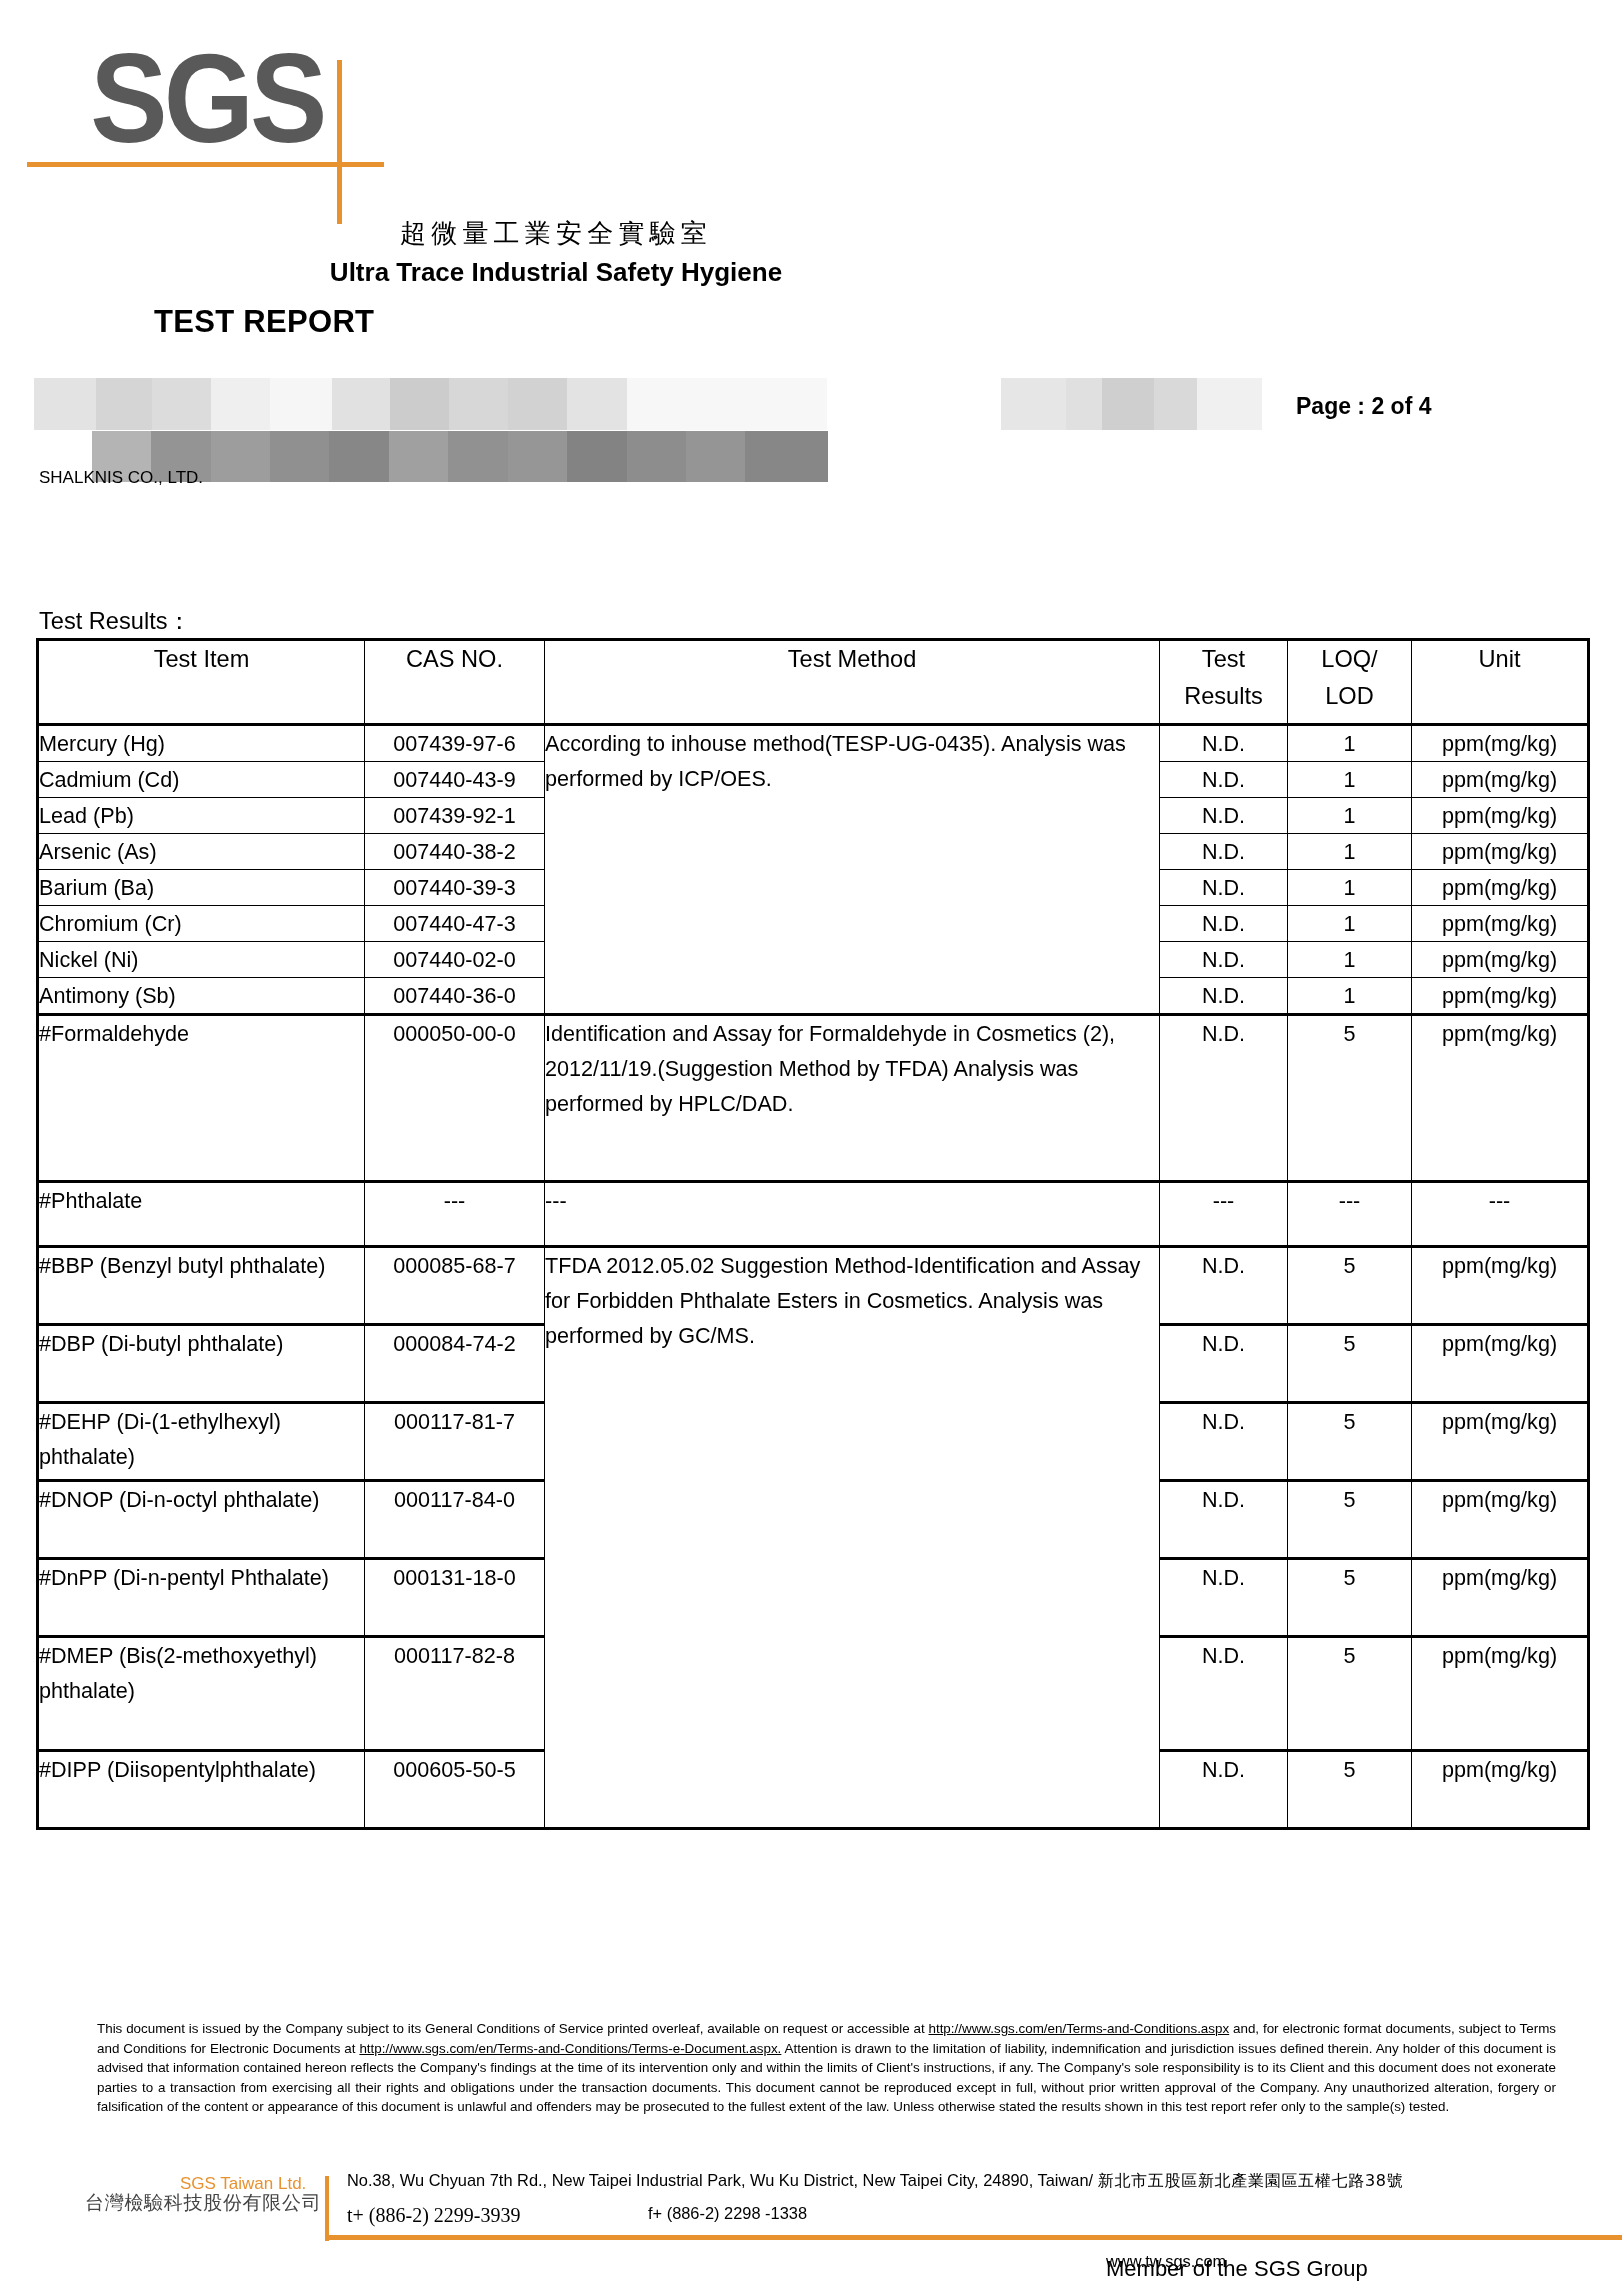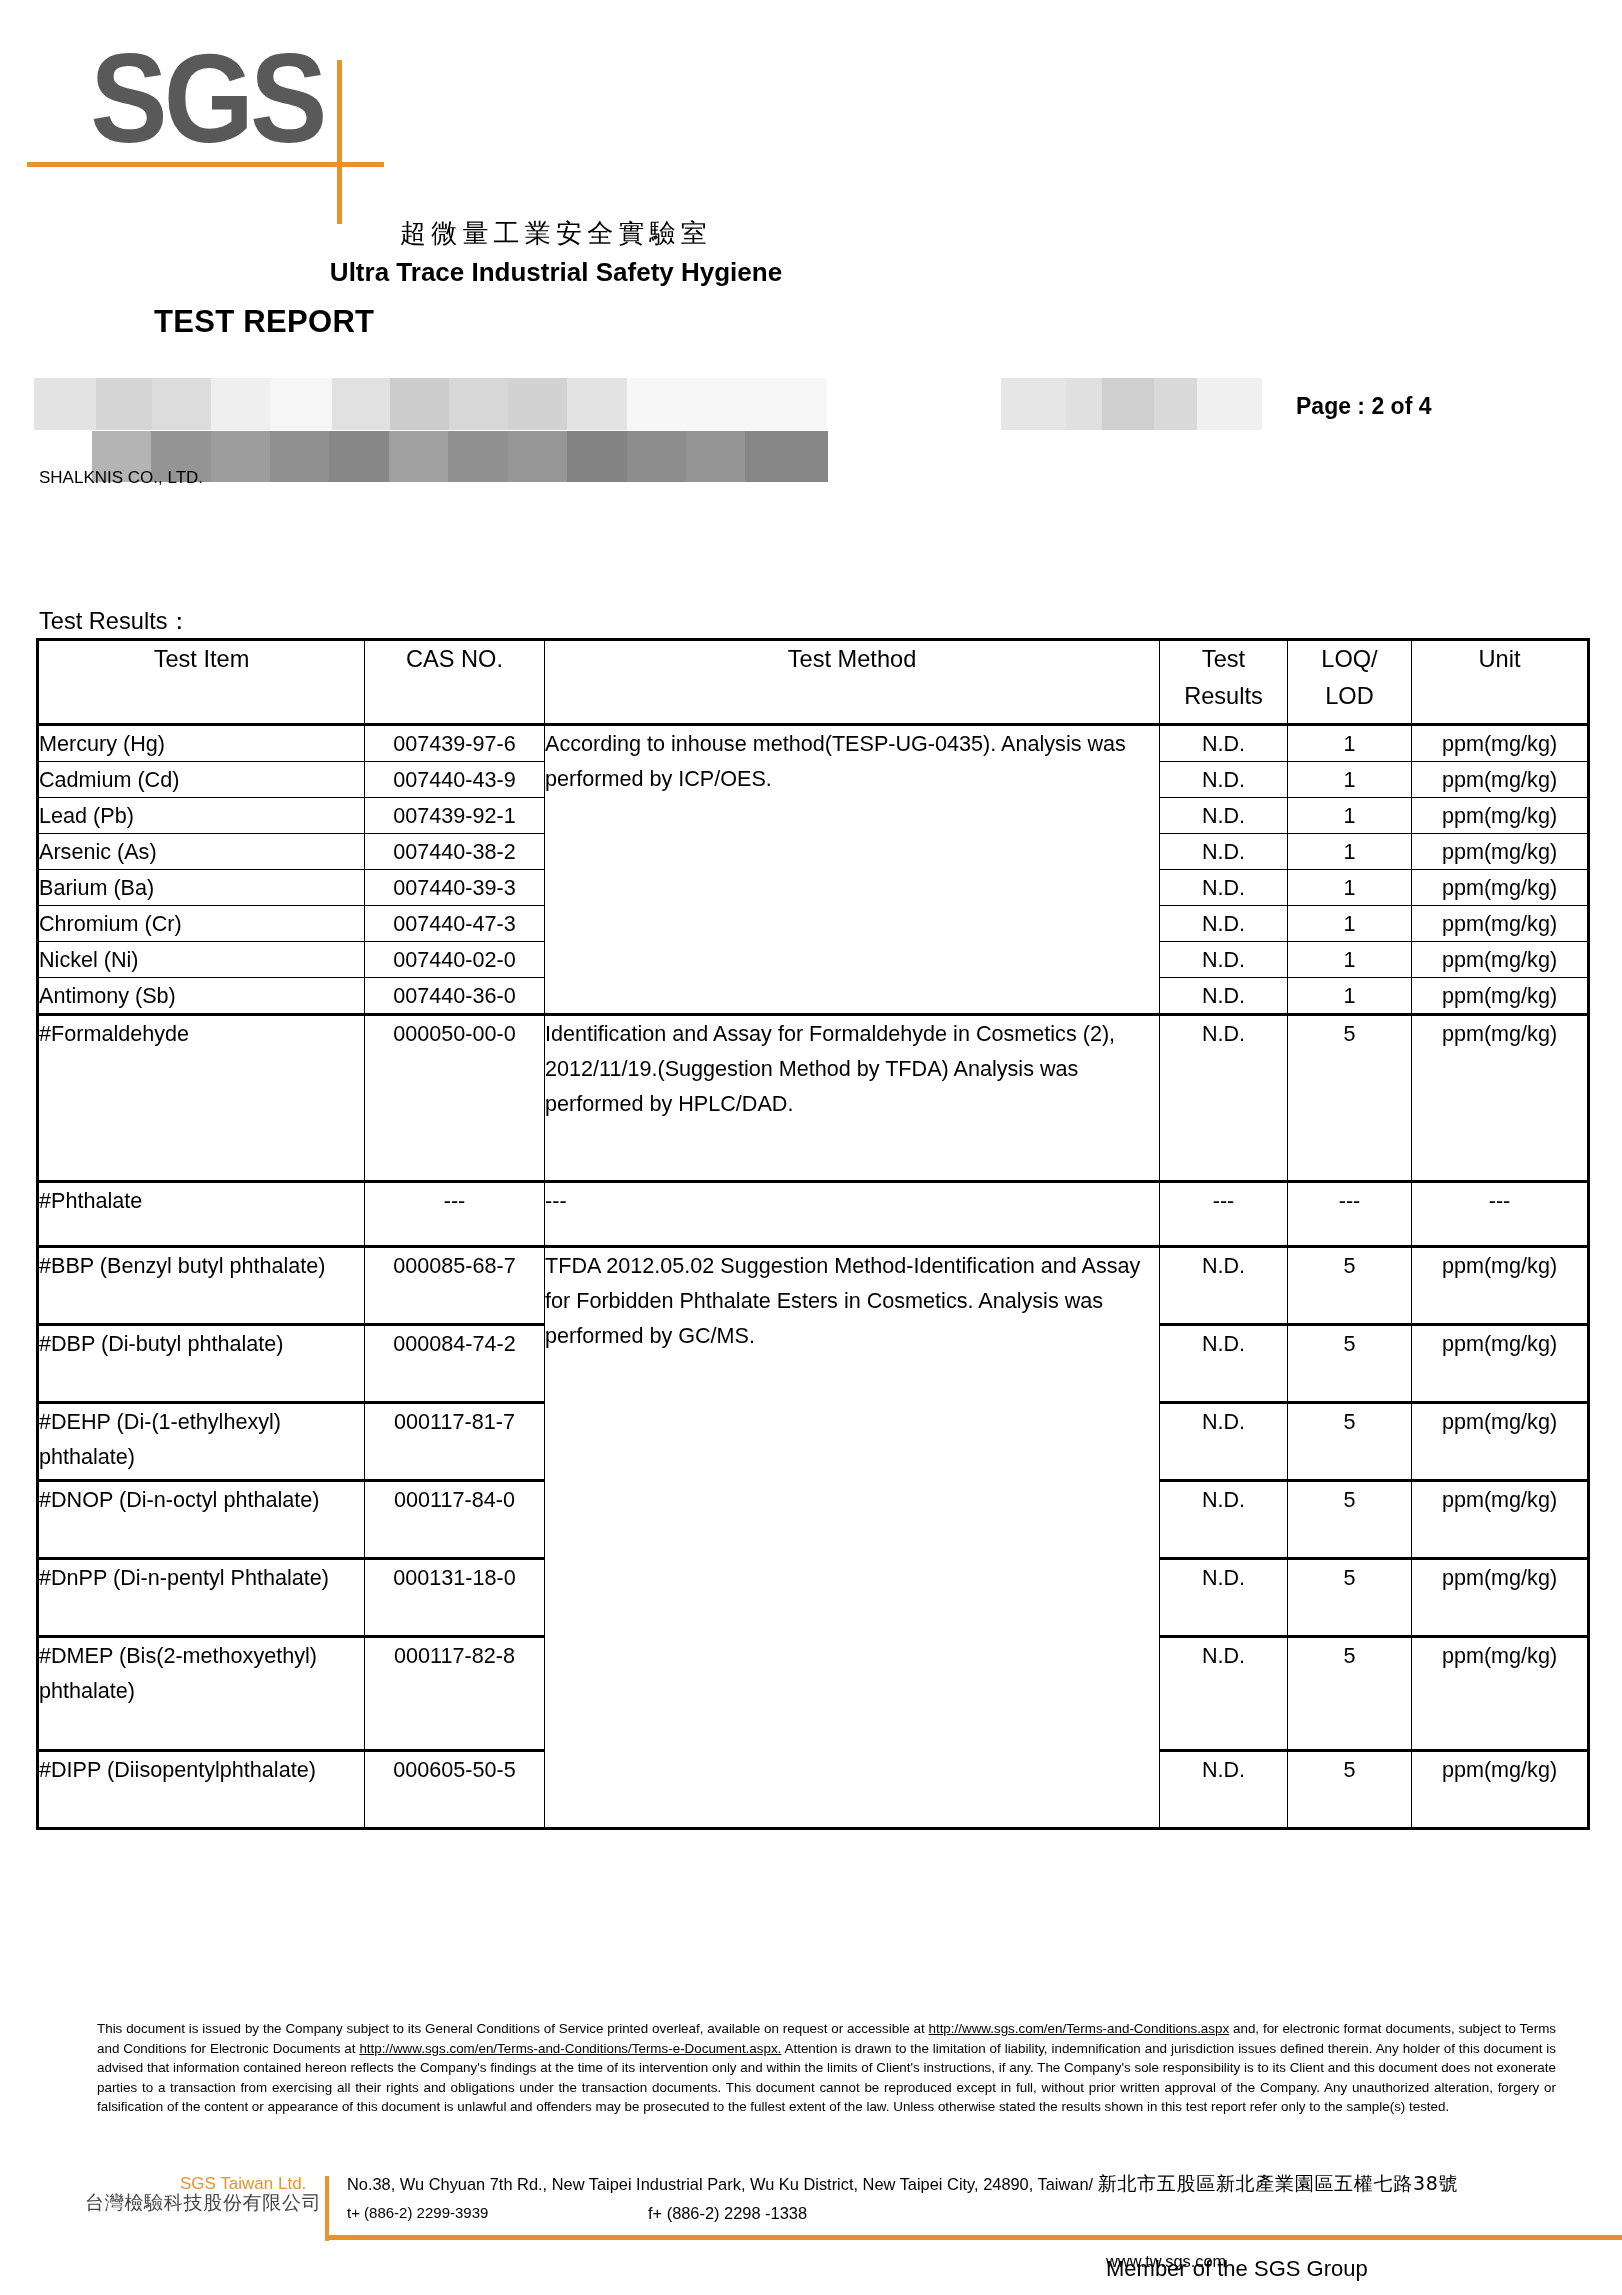--- a/index.html
+++ b/index.html
@@ -59,22 +59,22 @@
   .ul{text-decoration:underline;}
 
   .foot-logo{position:absolute;left:85px;top:2174px;width:249px;height:52px;}
   .foot-sgs{position:absolute;left:95px;top:0px;font-size:17px;color:#E8922F;font-weight:normal;}
   .foot-cn{position:absolute;left:0px;top:15.7px;font-size:19px;font-family:"DejaVu Sans",sans-serif;color:#444;letter-spacing:0.7px;}
 
   .foot-vline{position:absolute;left:325px;top:2176px;width:3.9px;height:65px;background:#E8922F;}
   .foot-hline{position:absolute;left:325px;top:2235px;width:1297px;height:4.6px;background:#E8922F;}
 
   .foot-addr{position:absolute;left:347px;top:2171px;font-size:16.4px;}
-  .foot-addr .cn{font-family:"DejaVu Sans",sans-serif;font-size:19px;letter-spacing:0.7px;text-align:right;}
-  .foot-tel{position:absolute;left:347px;top:2204px;font-size:15px;}
+  .foot-addr .cn{font-family:"DejaVu Sans",sans-serif;font-size:16px;letter-spacing:0.7px;text-align:right;}
+  .foot-tel{position:absolute;left:347px;top:2204px;font-size:20px;font-family:Liberation Serif, serif;}
   .foot-fax{position:absolute;left:648px;top:2204px;font-size:16.4px;}
   .foot-web{position:absolute;left:1106px;top:2204px;font-size:16.4px;margin-top:48px;}
   .foot-member{position:absolute;left:1106px;top:2256px;font-size:22px;text-align:center;}
 </style>
 </head>
 <body>
 
 <div class="page">
 
   <div class="logo-wrap">

